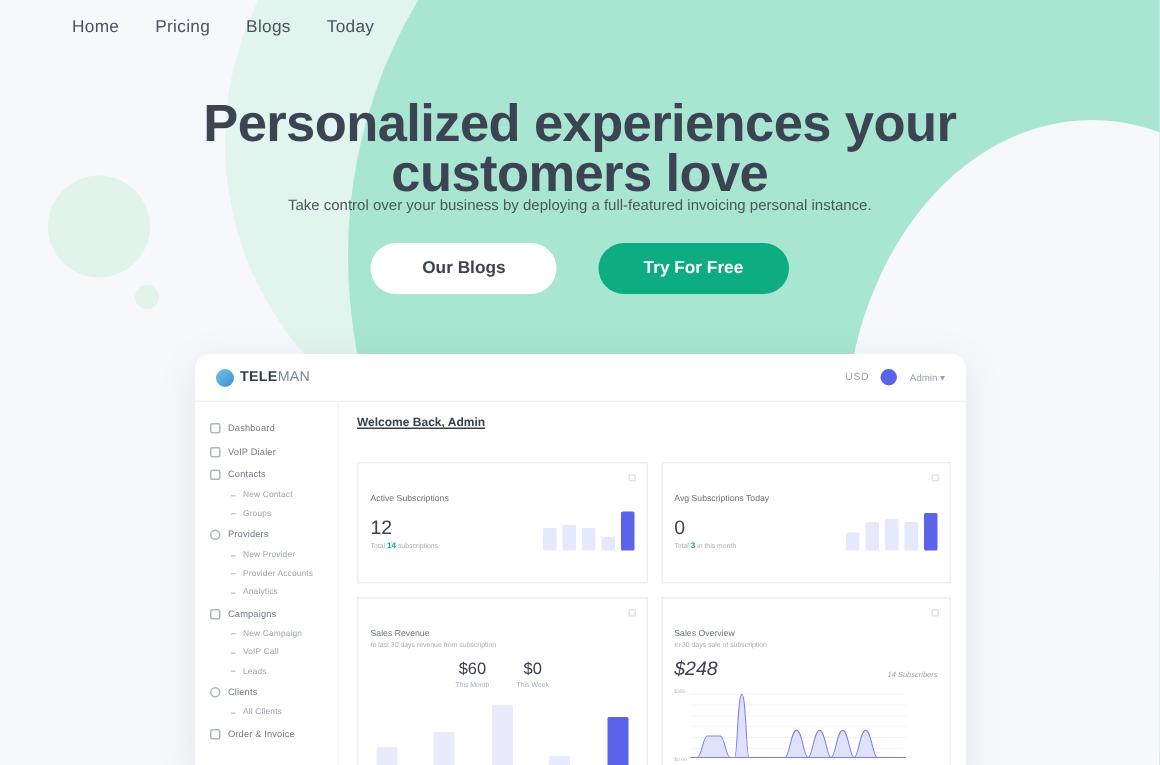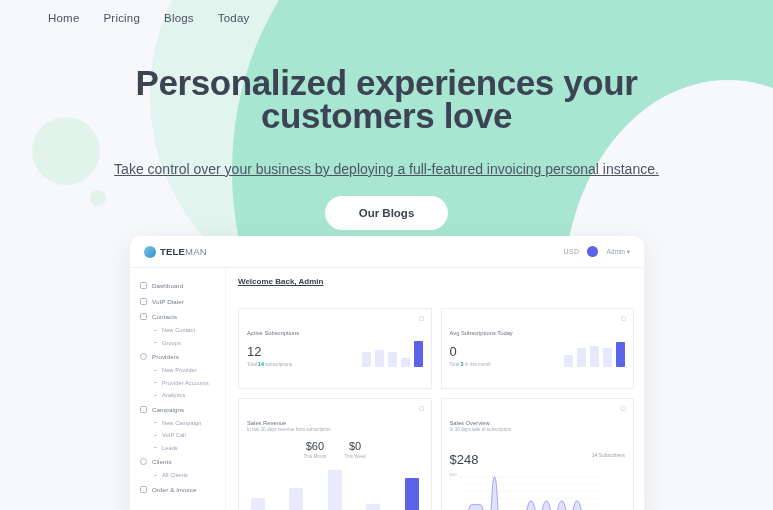--- a/index.html
+++ b/index.html
@@ -61,22 +61,22 @@
     position: absolute; z-index: 4;
     top: 66px; left: 0; width: 773px;
     text-align: center;
   }
   #hero h1 {
     font-size: 35px; line-height: 33px;
     color: #3c4453; font-weight: 700;
     letter-spacing: -.4px;
   }
   #hero .sub {
-    margin-top: 29px;
-    font-size: 14px; color: #4d5563; text-decoration: underline;
+    margin-top: 0;
+    font-size: 10px; color: #4d5563;
   }
   #cta { margin-top: 19px; display: flex; justify-content: center; gap: 28px; }
   .btn {
     border: none; cursor: pointer;
     font-family: "Liberation Sans", sans-serif;
     font-size: 11.5px; font-weight: 700;
     border-radius: 22px;
     padding: 11px 34px;
   }
   .btn-light { background: #ffffff; color: #3c4453; }
@@ -172,21 +172,21 @@
   .rev-nums { display: flex; justify-content: center; gap: 18px; margin-top: 8px; }
   .rev-n { text-align: center; }
   .rev-n .v { font-size: 11px; color: #3b4250; }
   .rev-n .l { font-size: 4.6px; color: #a6adba; margin-top: 2px; }
   .bigbars { display: flex; align-items: flex-end; justify-content: space-between;
              height: 52px; margin-top: 7px; padding: 0 4px; }
   .bigbars i { display: block; width: 14px; background: #e9ebfc; border-radius: 1px; }
   .bigbars i.on { background: #5b63e8; }
 
   
-  .ov-row { display: flex; align-items: flex-start; margin-top: 20px; }
+  .ov-row { display: flex; align-items: flex-end; margin-top: 6px; font-style: italic; }
   .ov-amt { font-size: 13px; color: #3b4250; }
   .ov-subs { margin-left: auto; font-size: 5px; color: #9aa2b1; }
   .chart-box { margin-top: 6px; position: relative; height: 56px; }
   .chart-box .ylab { position: absolute; left: 0; font-size: 3.4px; color: #b5bbc7; }
   .chart-box .ylab.t { top: 0; }
   .chart-box .ylab.b { bottom: 7px; }
   .chart-svg { position: absolute; left: 10px; right: 0; top: 0; height: 48px; }
   .xaxis { position: absolute; left: 10px; right: 0; bottom: 0;
            display: flex; justify-content: space-between; }
   .xaxis span { font-size: 3.2px; color: #b5bbc7; }
@@ -221,20 +221,21 @@
 </nav>
 
 <section id="hero">
   <h1>
     <span>Personalized experiences your</span><br>
     <span>customers love</span>
   </h1>
   <div class="sub">Take control over your business by deploying a full-featured invoicing personal instance.</div>
   <div id="cta">
     <button class="btn btn-light">Our Blogs</button>
+    <button class="btn btn-green">Try For Free</button>
   </div>
 </section>
 
 <div id="dash">
 
   <div id="dash-top">
     <div class="logo-wrap">
       <span class="logo-mark"></span>
       <span class="logo-txt">
         <b>TELE</b><span>MAN</span>

